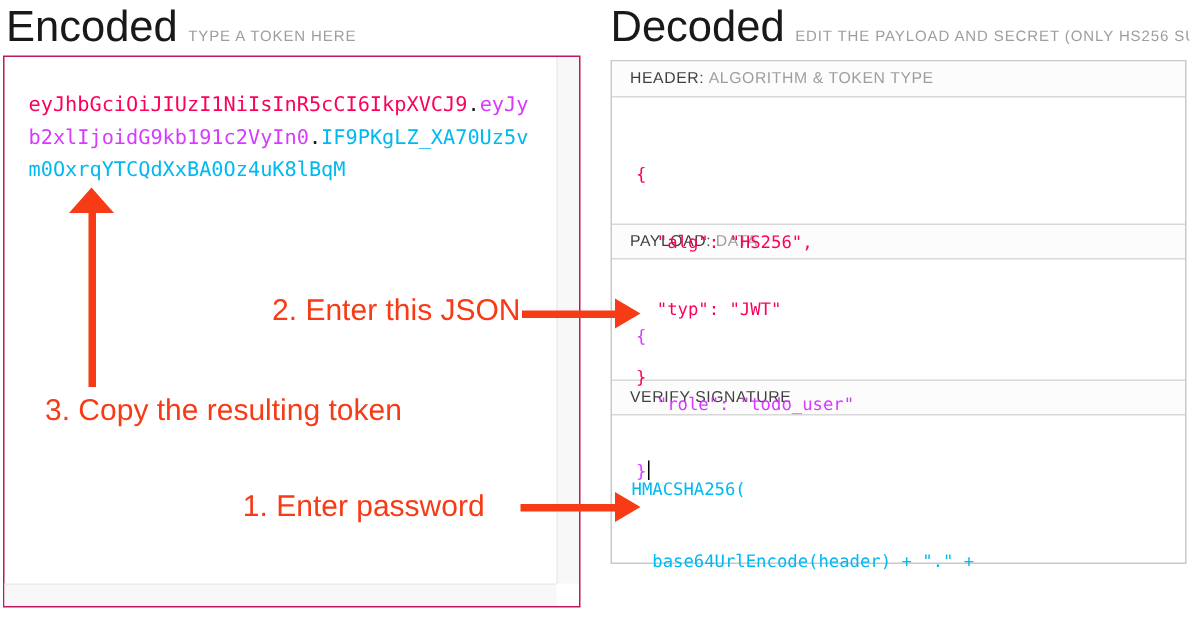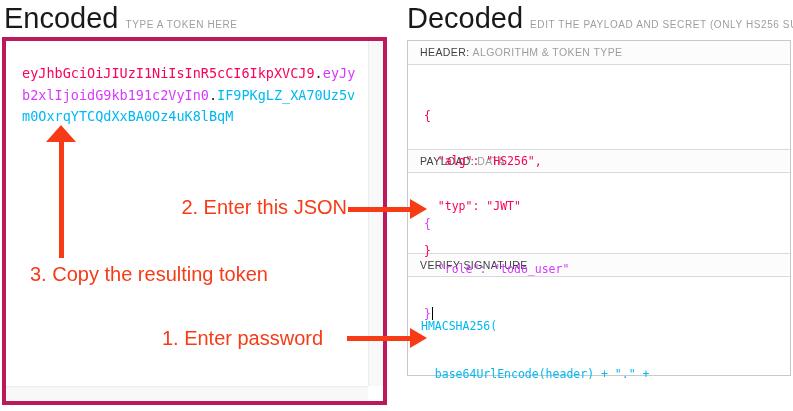--- a/index.html
+++ b/index.html
@@ -7,21 +7,21 @@
   body { font-family:"Liberation Sans", sans-serif; }
   .page { position:relative; width:793px; height:411px; background:#fff; overflow:hidden; }
 
   
   .col-title { position:absolute; top:2px; white-space:nowrap; }
   .col-title h1 { display:inline; font-size:29px; font-weight:400; color:#191919; letter-spacing:0; }
   .col-title .sub { font-size:10px; color:#9e9e9e; letter-spacing:0.6px; margin-left:7px; font-weight:400; }
 
   
   .encoded-box { position:absolute; left:2px; top:37px; width:385px; height:368px;
-                 border:4px solid #be185d; background:#fff; }
+                 border:1px solid #be185d; background:#fff; }
   .token-text { position:absolute; left:16px; top:22px; width:338px;
                 font-family:"DejaVu Sans Mono", monospace; font-size:13.5px; line-height:21.5px;
                 word-break:break-all; }
   .seg-header   { color:var(--jwt-header, #fb015b); }
   .seg-payload  { color:var(--jwt-payload, #d63aff); }
   .seg-signature{ color:var(--jwt-signature, #00b9f1); }
   .seg-dot { color:#1b1b1b; }
   .sb-v { position:absolute; top:0; right:0; width:15px; bottom:15px;
           background:#f8f8f8; border-left:1px solid #ececec; }
   .sb-h { position:absolute; left:0; bottom:0; right:15px; height:15px;

